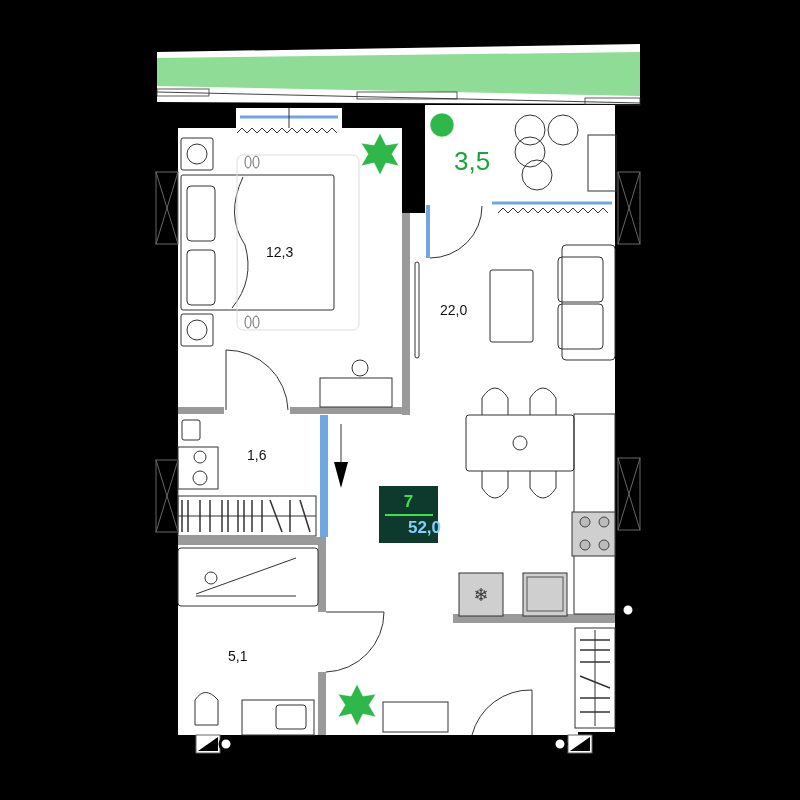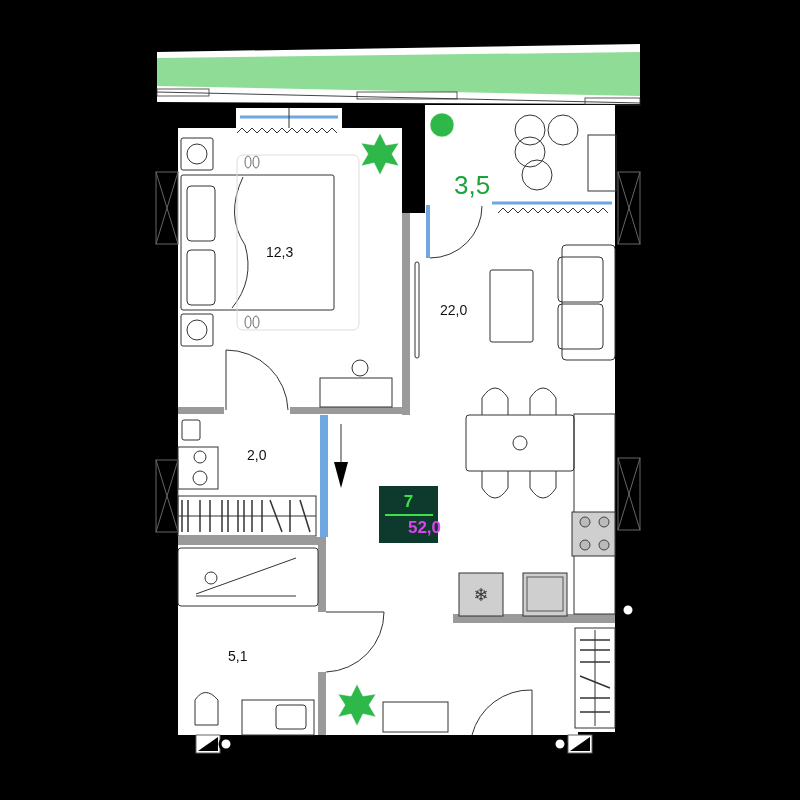--- a/index.html
+++ b/index.html
@@ -1,23 +1,23 @@
 <!DOCTYPE html>
 <html><head>
 <meta charset="utf-8">
 <style>
   html,body{margin:0;padding:0;background:#000;}
   body{width:800px;height:800px;position:relative;overflow:hidden;font-family:"Liberation Sans",sans-serif;}
   svg{position:absolute;left:0;top:0;}
   .label{position:absolute;font-family:"Liberation Sans",sans-serif;color:#111;font-size:14px;}
-  .balc-label{position:absolute;color:#1aa53a;font-size:26px;font-family:"Liberation Sans",sans-serif;margin-top:24px;}
+  .balc-label{position:absolute;color:#1aa53a;font-size:26px;font-family:"Liberation Sans",sans-serif;}
   .badge{position:absolute;left:379px;top:486px;width:59px;height:57px;background:#0d3a2c;display:flex;flex-direction:column;align-items:center;justify-content:center;}
   .badge .n{color:#3ee04a;font-weight:bold;font-size:17px;line-height:18px;}
   .badge .line{width:48px;height:2px;background:#3ee04a;margin:3px 0;}
-  .badge .a{color:#d946ef;font-weight:bold;font-size:17px;line-height:18px;margin-left:32px;}
+  .badge .a{color:#7dd3fc;font-weight:bold;font-size:17px;line-height:18px;margin-left:32px;}
 </style>
 </head>
 <body>
 
 <svg width="800" height="800" viewBox="0 0 800 800">
 
   <g>
     <polygon points="157,52 640,44 640,104 157,102" fill="#ffffff"></polygon>
     <polygon points="157,58 640,52 640,96 157,86" fill="#8fdc96"></polygon>
     <polyline points="157,92 640,103" fill="none" stroke="#444" stroke-width="1"></polyline>
@@ -226,20 +226,20 @@
     <circle cx="226" cy="744" r="6" fill="#fff" stroke="#000" stroke-width="3"></circle>
     <rect x="568" y="735" width="24" height="18" fill="#fff" stroke="#666"></rect>
     <polygon points="570,751 590,737 590,751" fill="#000"></polygon>
     <circle cx="560" cy="744" r="6" fill="#fff" stroke="#000" stroke-width="3"></circle>
   </g>
 </svg>
 
 <div class="label" style="left:266px;top:244px;">12,3</div>
 <div class="label" style="left:440px;top:302px;">22,0</div>
 <div class="balc-label" style="left:454px;top:146px;">3,5</div>
-<div class="label" style="left:247px;top:447px;">2,0</div>
+<div class="label" style="left:247px;top:447px;">1,6</div>
 <div class="label" style="left:228px;top:648px;text-align:center;">5,1</div>
 
 <div class="badge">
   <div class="n">7</div>
   <div class="line"></div>
   <div class="a">52,0</div>
 </div>
 
 </body></html>

